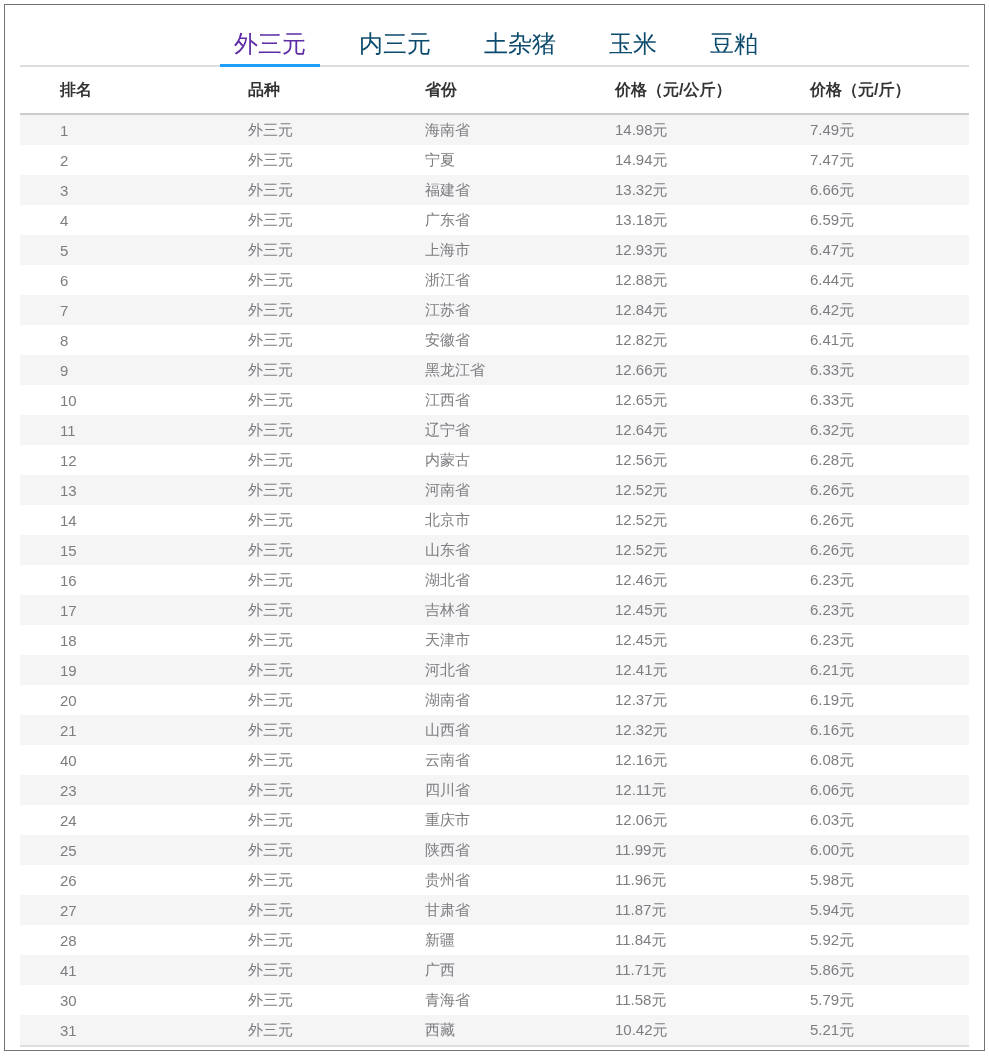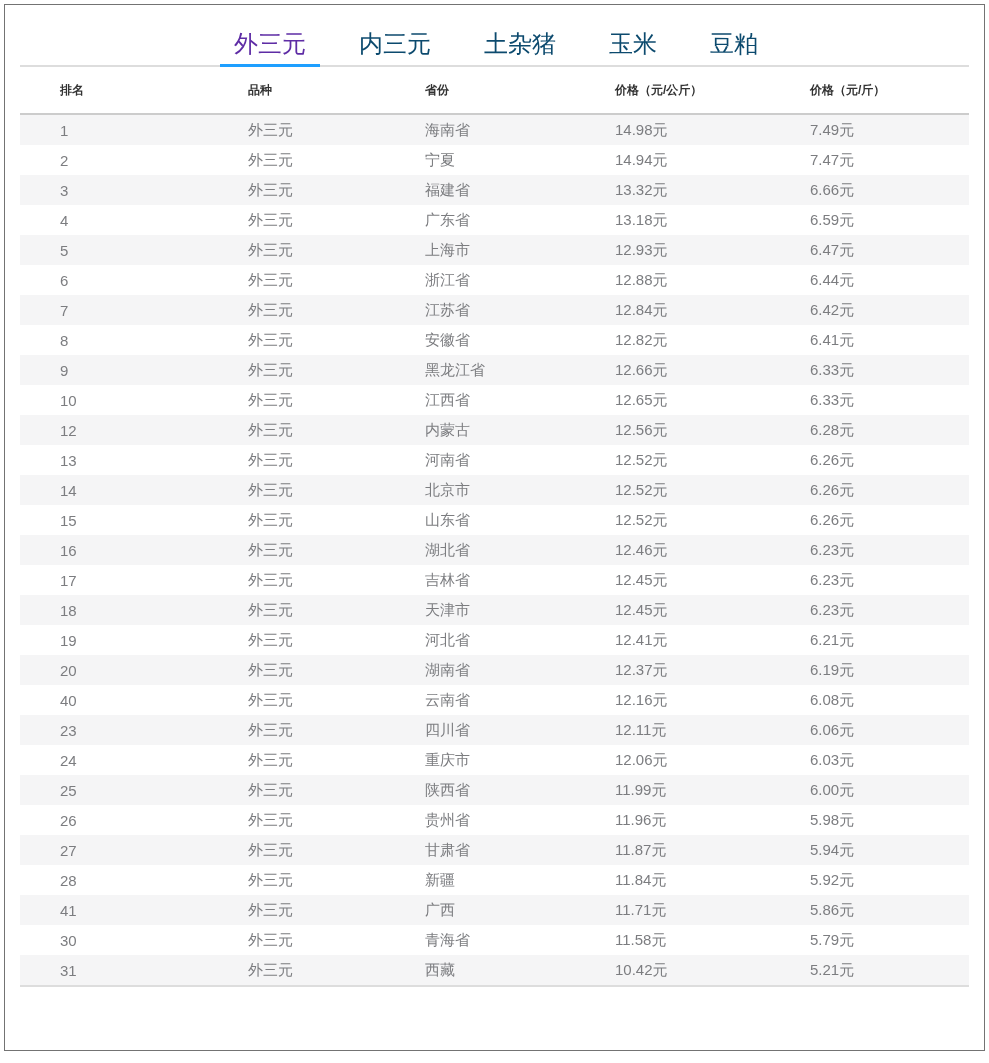--- a/index.html
+++ b/index.html
@@ -57,21 +57,21 @@
   table.price-table {
     width: 100%;
     border-collapse: collapse;
     table-layout: fixed;
     border-bottom: 2px solid #dddddd;
   }
   .price-table th {
     height: 46px;
     text-align: left;
     vertical-align: middle;
-    font-size: 12px;
+    font-size: 16px;
     font-weight: bold;
     color: #333333;
     padding: 0 0 0 40px;
     border-bottom: 2px solid #cccccc;
     white-space: nowrap;
     overflow: hidden;
   }
   .price-table td {
     height: 30px;
     text-align: left;
@@ -186,20 +186,27 @@
           <td>6.33元</td>
         </tr>
         <tr>
           <td>10</td>
           <td>外三元</td>
           <td>江西省</td>
           <td>12.65元</td>
           <td>6.33元</td>
         </tr>
         <tr>
+          <td>11</td>
+          <td>外三元</td>
+          <td>辽宁省</td>
+          <td>12.64元</td>
+          <td>6.32元</td>
+        </tr>
+        <tr>
           <td>12</td>
           <td>外三元</td>
           <td>内蒙古</td>
           <td>12.56元</td>
           <td>6.28元</td>
         </tr>
         <tr>
           <td>13</td>
           <td>外三元</td>
           <td>河南省</td>
@@ -249,20 +256,27 @@
           <td>6.21元</td>
         </tr>
         <tr>
           <td>20</td>
           <td>外三元</td>
           <td>湖南省</td>
           <td>12.37元</td>
           <td>6.19元</td>
         </tr>
         <tr>
+          <td>21</td>
+          <td>外三元</td>
+          <td>山西省</td>
+          <td>12.32元</td>
+          <td>6.16元</td>
+        </tr>
+        <tr>
           <td>40</td>
           <td>外三元</td>
           <td>云南省</td>
           <td>12.16元</td>
           <td>6.08元</td>
         </tr>
         <tr>
           <td>23</td>
           <td>外三元</td>
           <td>四川省</td>

